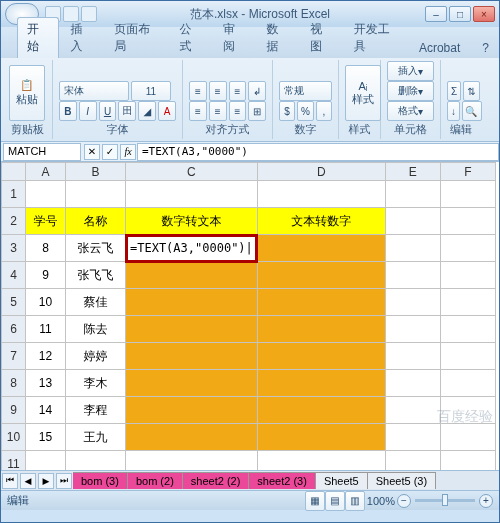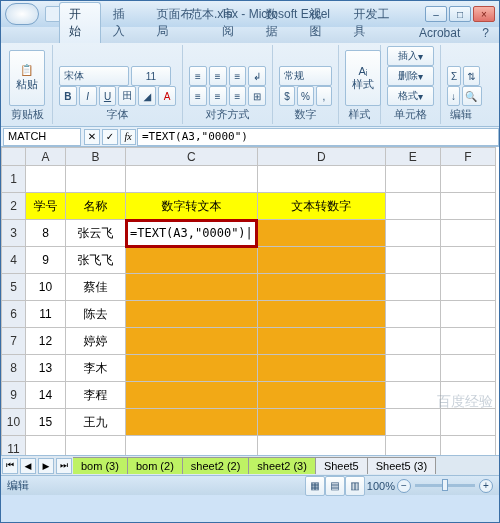--- a/index.html
+++ b/index.html
@@ -6,21 +6,21 @@
 body{background:#fff;width:500px;height:523px;overflow:hidden;font-size:11px}
 .win{width:500px;height:523px;border:1px solid #3a6ea5;background:#cfe3f7}
 .titlebar{height:26px;background:linear-gradient(#e4eff9,#bdd7ee);display:flex;align-items:center;padding:0 4px;color:#3b5a7a}
 .titlebar .spacer{flex:1}
 .titlebar .t{margin:0 auto;font-size:12px}
 .winbtn{width:22px;height:16px;margin-left:2px;border:1px solid #7aa3c9;border-radius:2px;background:linear-gradient(#f2f8fd,#d3e5f4);display:flex;align-items:center;justify-content:center;font-size:10px;color:#2b4f73}
 .winbtn.close{background:linear-gradient(#f7b4a8,#e0726a);border-color:#b84e44;color:#7b1d15}
 .officebtn{width:34px;height:22px;border-radius:16px;border:1px solid #7aa3c9;background:radial-gradient(#fff,#c9ddee);margin-right:6px}
 .qat{display:flex;gap:2px;align-items:center}
 .qat .qi{width:16px;height:16px;border:1px solid #9fbfda;border-radius:2px;background:#e7f1fa}
-.tabsrow{height:16px;display:flex;align-items:flex-end;padding-left:58px;gap:2px;background:linear-gradient(#d8e8f6,#c7dbed)}
+.tabsrow{height:31px;display:flex;align-items:flex-end;padding-left:16px;gap:2px;background:linear-gradient(#d8e8f6,#c7dbed)}
 .tab{padding:3px 9px;font-size:12px;color:#3b5a7a;border:1px solid transparent;border-bottom:none;border-radius:3px 3px 0 0;cursor:pointer}
 .tab.active{background:linear-gradient(#f6fafd,#e4eff9);border-color:#9fbfda;color:#1e3a56}
 .ribbon{height:84px;background:linear-gradient(#e8f1f9,#d9e8f5);border-bottom:1px solid #9fbfda;display:flex;padding:2px}
 .group{border-right:1px solid #b9cfe2;padding:2px 6px;display:flex;flex-direction:column;justify-content:flex-end}
 .group .glabel{text-align:center;font-size:11px;color:#3b5a7a;padding-top:1px}
 .grow{display:flex;gap:2px;align-items:center}
 .ctl{height:20px;border:1px solid #9fbfda;background:linear-gradient(#fdfefe,#e6f0f8);border-radius:2px;display:flex;align-items:center;justify-content:center;font-size:10px;color:#2b4f73;padding:0 3px}
 .ctl.big{height:56px;width:36px;flex-direction:column;font-size:11px}
 .ctl.sq{width:20px}
 .ctl.combo{width:70px;justify-content:flex-start;padding:0 4px}
@@ -35,21 +35,21 @@
 table.grid td,table.grid th{border:1px solid #c3c3c3;height:27px;font-size:12px;text-align:center;padding:0;overflow:hidden}
 th.rowh{width:24px;background:#e7edf5;font-weight:normal;font-size:11px;color:#333}
 th.colh{height:18px!important;background:#e7edf5;font-weight:normal;font-size:11px;color:#333}
 th.corner{width:24px;height:18px!important;background:#e7edf5}
 .colA{width:40px}.colB{width:60px}.colC{width:128px}.colD{width:128px}.colE{width:55px}.colF{width:55px}
 .hdr{background:#ffff00;font-weight:normal}
 .body-cell{background:#f2a916}
 .editing{background:#fff!important;outline:3px solid #a00;outline-offset:-2px;text-align:left!important;padding:0 4px!important;font-family:Consolas,monospace}
 .tabstrip{height:20px;background:#dde8f2;border-top:1px solid #9fbfda;display:flex;align-items:center;font-size:11px;gap:0}
 .tabstrip .nav{width:16px;height:16px;border:1px solid #9fbfda;background:#f0f6fb;display:flex;align-items:center;justify-content:center;font-size:9px;margin:0 1px}
-.stab{padding:2px 8px;background:#bef264;border:1px solid #999;border-bottom:none;margin-left:-1px;white-space:nowrap}
+.stab{padding:2px 8px;background:#ec4899;border:1px solid #999;border-bottom:none;margin-left:-1px;white-space:nowrap}
 .stab.extra{background:#e9eef5}
 .status{height:20px;background:linear-gradient(#d8e8f6,#c2d8ea);border-top:1px solid #9fbfda;display:flex;align-items:center;padding:0 6px;font-size:11px;color:#2b4f73}
 .status .sp{flex:1}
 .zoom{display:flex;align-items:center;gap:4px}
 .zbtn{width:14px;height:14px;border:1px solid #7aa3c9;border-radius:7px;background:#eaf3fa;display:flex;align-items:center;justify-content:center;font-size:10px}
 .slider{width:60px;height:3px;background:#9fbfda;position:relative}
 .slider .th{position:absolute;width:6px;height:12px;background:#eaf3fa;border:1px solid #7aa3c9;top:-5px;left:27px}
 .watermark{position:absolute;right:6px;bottom:44px;font-size:14px;color:rgba(120,140,160,.4);pointer-events:none}
 </style>
 </head>
@@ -68,20 +68,21 @@
     <div class="spacer"></div>
     <div class="winbtn">–</div>
     <div class="winbtn">□</div>
     <div class="winbtn close">×</div>
   </div>
 
   <div class="tabsrow">
     <div class="tab active">开始</div>
     <div class="tab">插入</div>
     <div class="tab">页面布局</div>
+    <div class="tab">公式</div>
     <div class="tab">审阅</div>
     <div class="tab">数据</div>
     <div class="tab">视图</div>
     <div class="tab">开发工具</div>
     <div class="tab">Acrobat</div>
     <div class="tab">?</div>
   </div>
 
   <div class="ribbon">
     <div class="group" style="width:50px">

